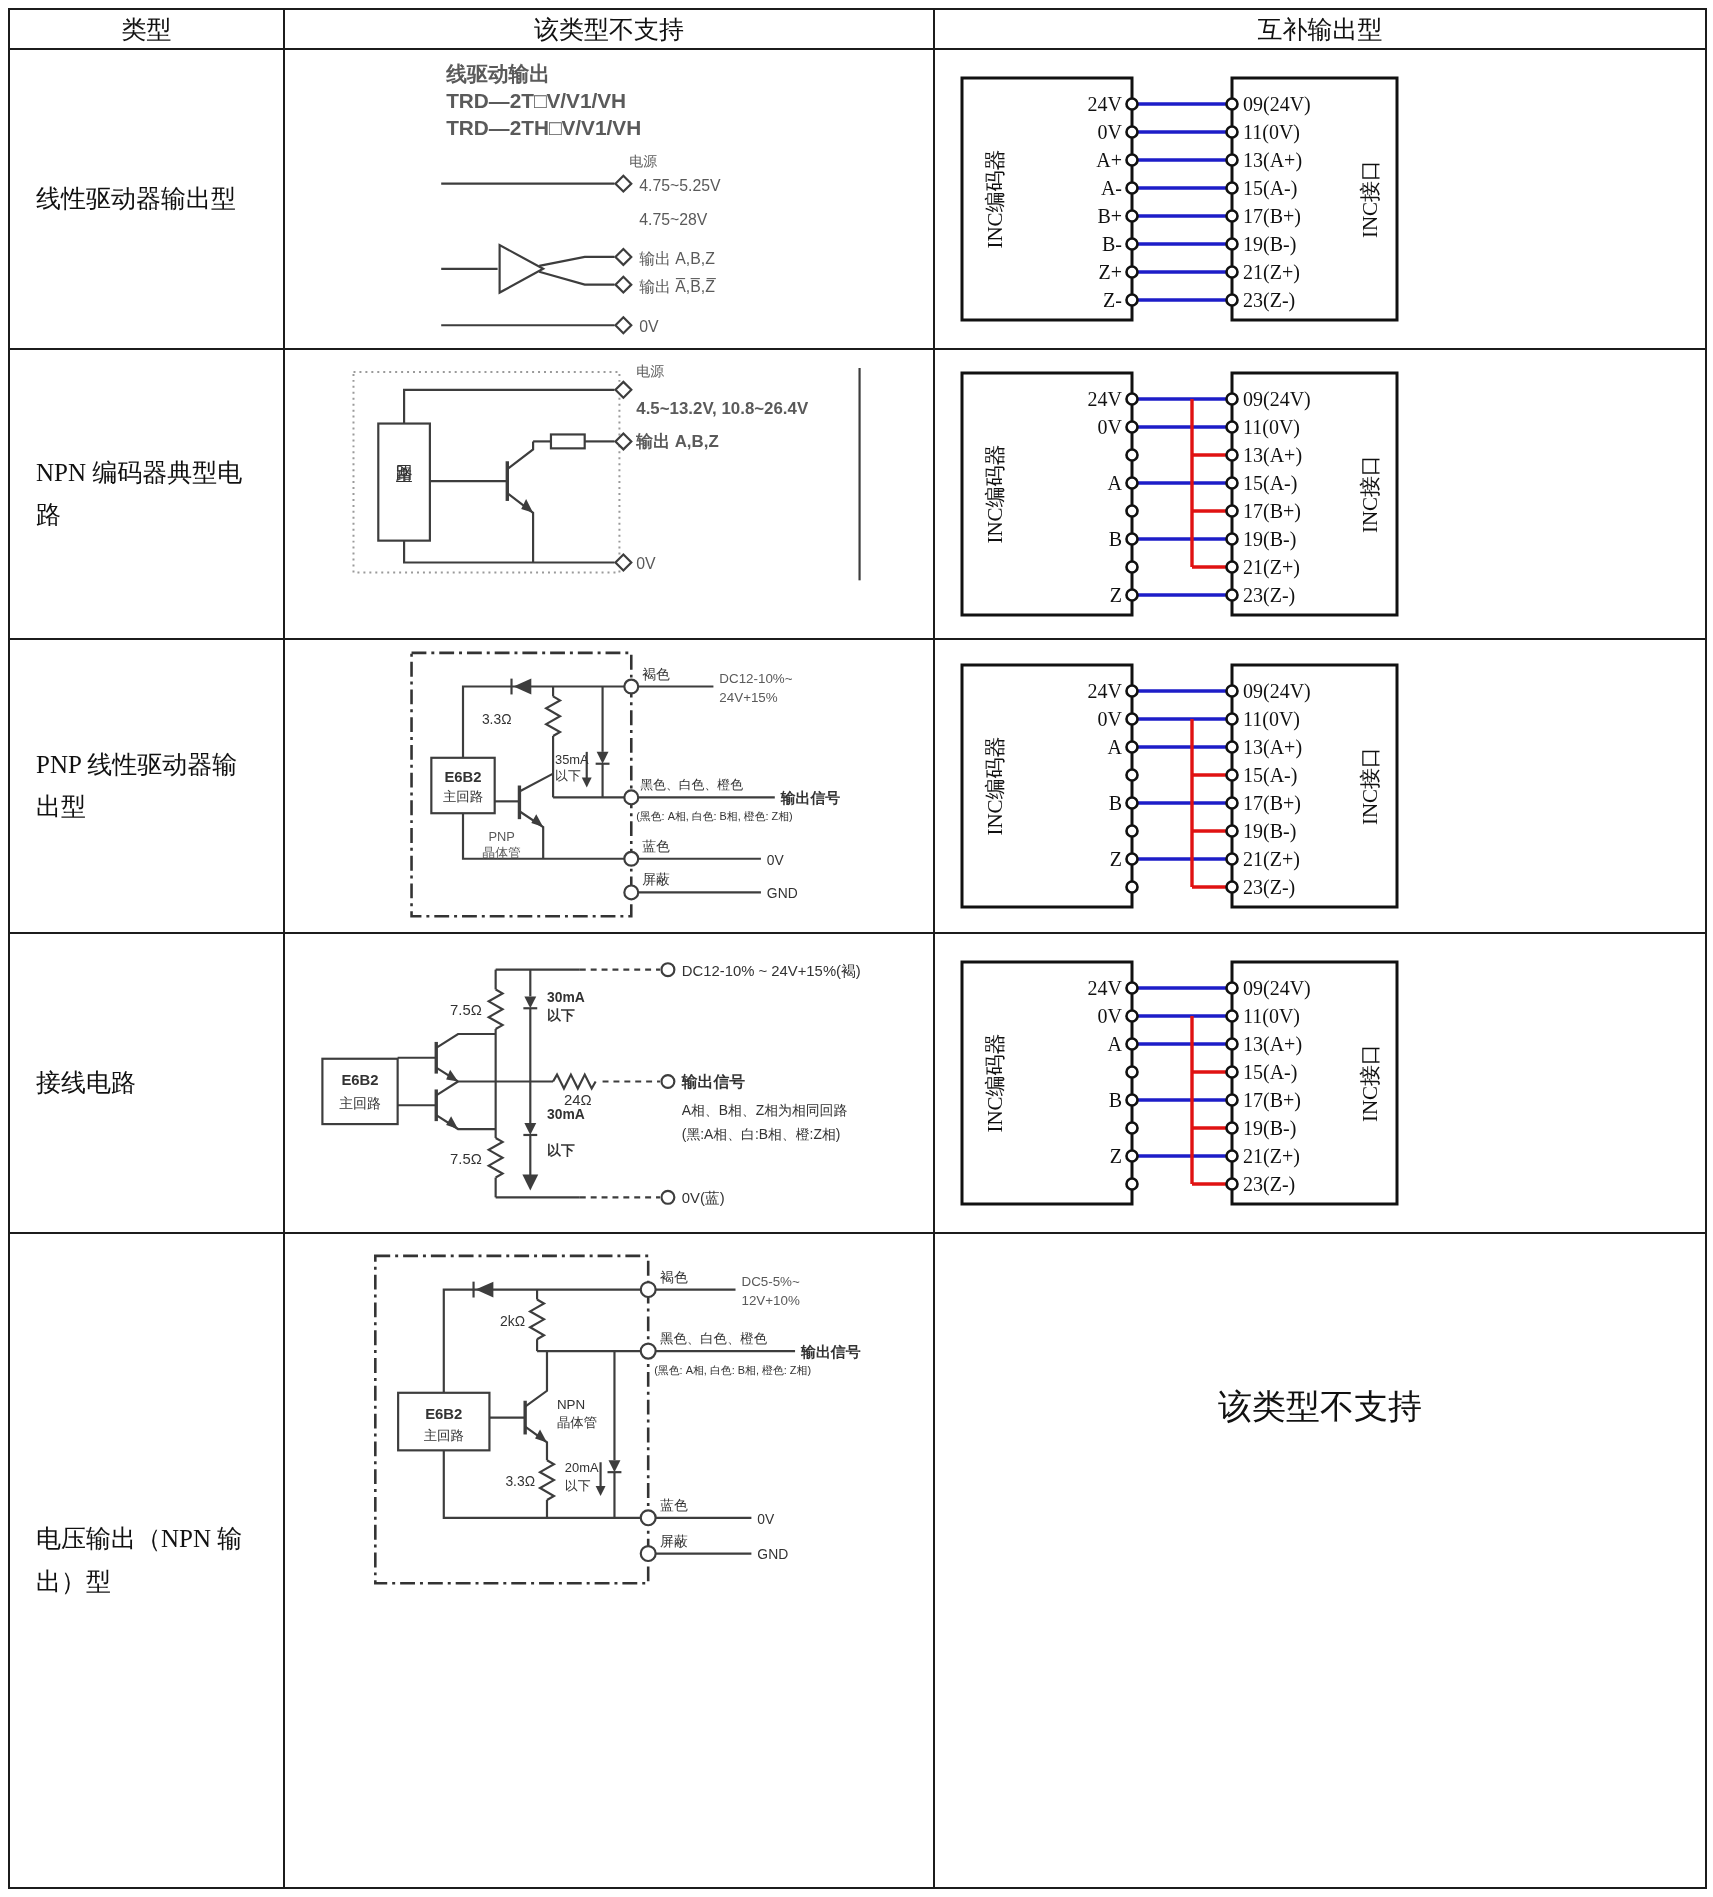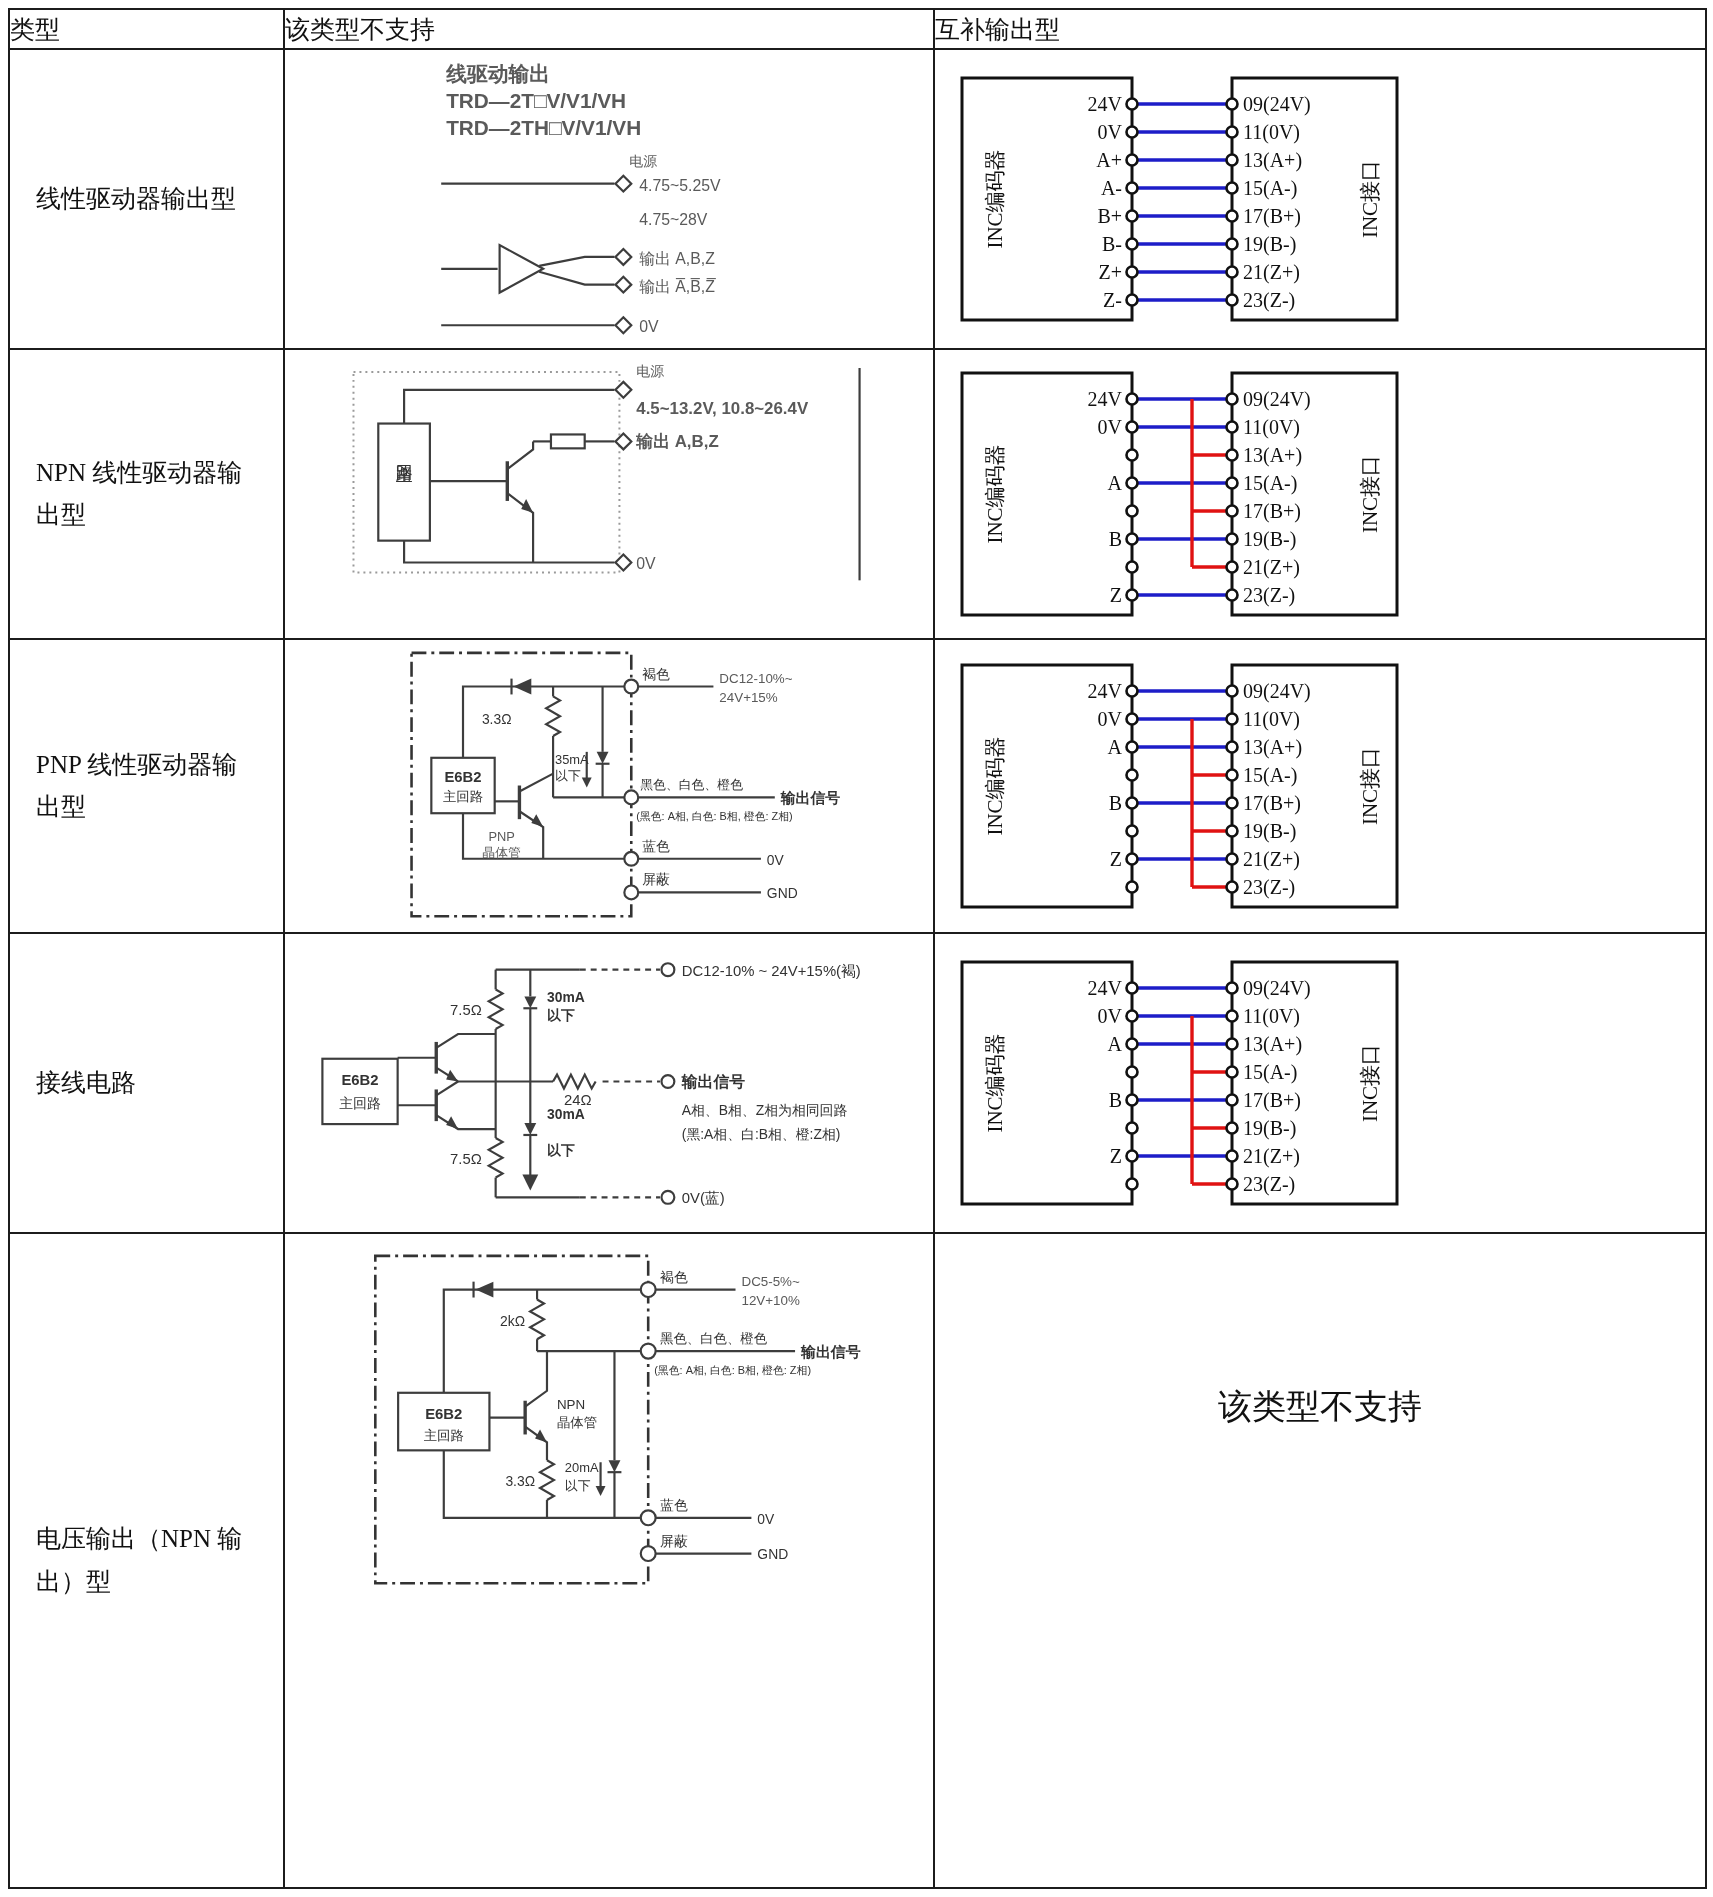--- a/index.html
+++ b/index.html
@@ -1,20 +1,20 @@
 <!DOCTYPE html>
 <html><head>
 <meta charset="utf-8">
 <style>
   *{margin:0;padding:0;box-sizing:border-box}
   html,body{background:#fff}
   body{width:1713px;height:1897px;font-family:"Liberation Sans",sans-serif;color:#111}
   table{border-collapse:collapse;table-layout:fixed;width:1697px;margin:8px 0 0 8px;background:#fff}
   th,td{border:2.5px solid #1c1c1c;padding:0;overflow:hidden;vertical-align:middle}
-  th{height:40px;font-weight:400;font-size:25px;font-family:"Liberation Serif",serif;text-align:left}
+  th{height:40px;font-weight:400;font-size:25px;font-family:"Liberation Serif",serif;text-align:center}
   .type-cell{font-size:25px;text-align:left;font-family:"Liberation Serif",serif;line-height:1.7;padding:0 26px}
   .circuit-cell svg,.wiring-cell svg{display:block;margin:0 auto}
   .wiring-cell{text-align:center}
   svg text{font-family:"Liberation Sans",sans-serif}
   .ct{fill:#5a5a5a}
   .dk{fill:#333}
   .b{font-weight:700}
   .wire{stroke:#3d3d3d;stroke-width:2.2;fill:none}
   .wire3{stroke:#3d3d3d;stroke-width:3.4;fill:none}
   .dashw{stroke:#3d3d3d;stroke-width:2.2;fill:none;stroke-dasharray:6 5}
@@ -114,21 +114,21 @@
             <text x="303" y="215" font-size="20" class="wtxt">21(Z+)</text>
             <circle cx="192" cy="236" r="5.5" fill="#fff" stroke="#111" stroke-width="2.6"></circle>
             <circle cx="292" cy="236" r="5.5" fill="#fff" stroke="#111" stroke-width="2.6"></circle>
             <text x="182" y="243" text-anchor="end" font-size="20" class="wtxt">Z-</text>
             <text x="303" y="243" font-size="20" class="wtxt">23(Z-)</text>
           </svg>
     </td>
   </tr>
 
   <tr style="height:290px">
-    <td class="type-cell">NPN 线性驱动器输出型</td>
+    <td class="type-cell">NPN 编码器典型电路</td>
     <td class="circuit-cell">
       <svg viewBox="0 0 650 290" width="645" height="288">
         <rect class="dotted" x="67" y="22" width="268" height="202"></rect>
         <g>
           <polyline class="wire" points="118,74 118,40 330,40"></polyline>
           <line class="wire" x1="248" y1="92" x2="266" y2="92"></line>
           <line class="wire" x1="300" y1="92" x2="330" y2="92"></line>
           <line class="wire" x1="144" y1="132" x2="222" y2="132"></line>
           <line class="wire3" x1="222" y1="112" x2="222" y2="152"></line>
           <polyline class="wire" points="222,120 248,100 248,92"></polyline>

